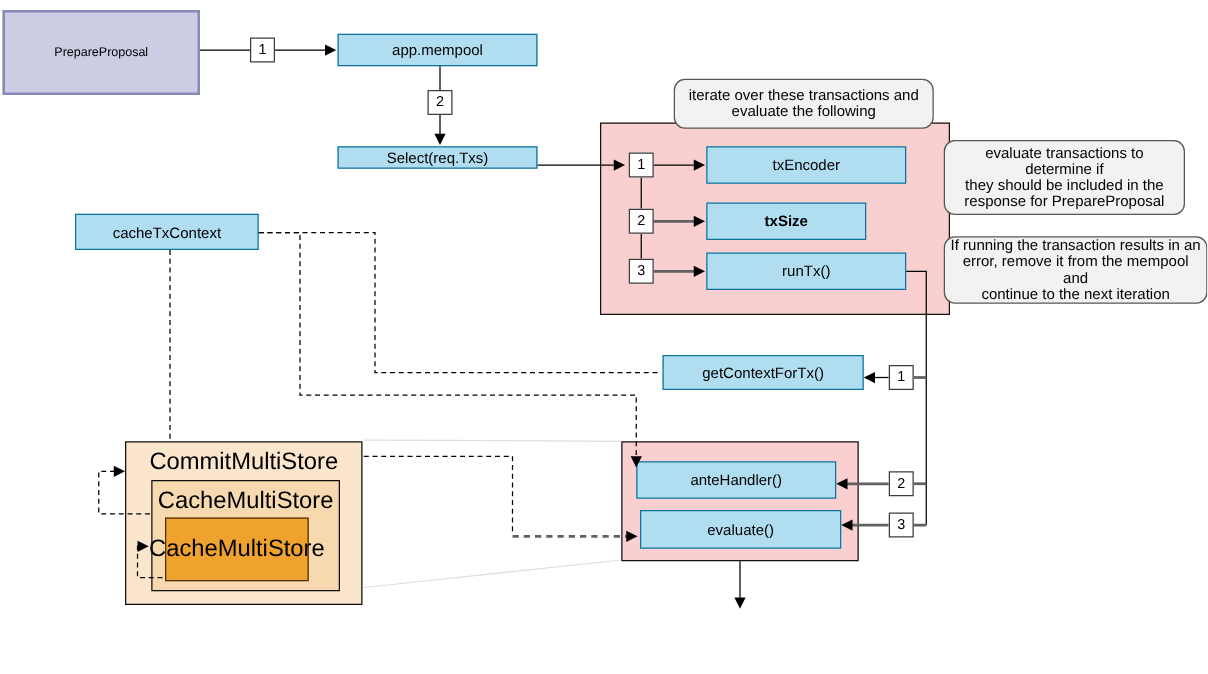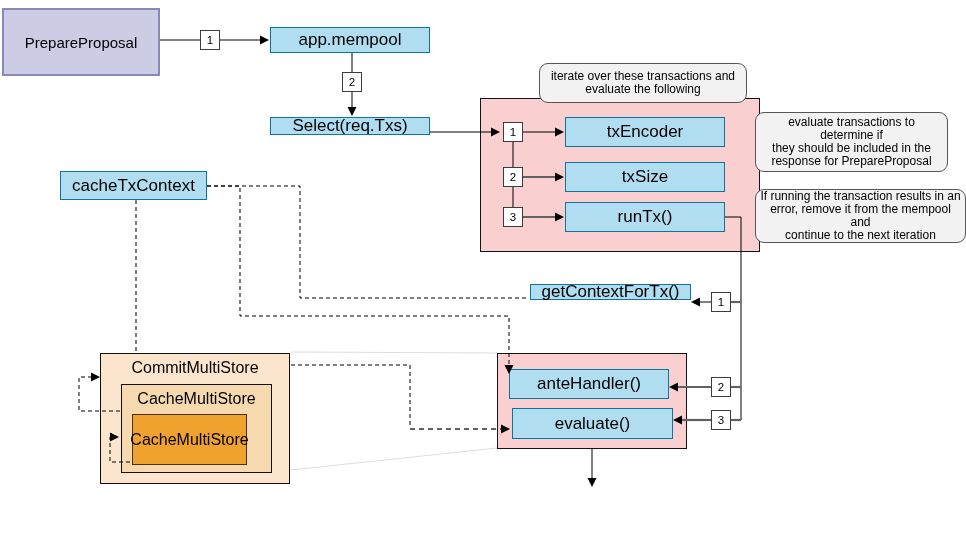--- a/index.html
+++ b/index.html
@@ -3,26 +3,26 @@
 <meta charset="utf-8">
 <style>
   html,body{margin:0;padding:0;background:#ffffff;}
   .canvas{
     position:relative;width:966px;height:539px;background:#ffffff;
     font-family:"Liberation Sans","DejaVu Sans",sans-serif;color:#000;
     overflow:hidden;
   }
   .node{
     position:absolute;display:flex;align-items:center;justify-content:center;
-    font-size:17px;box-sizing:border-box;z-index:10;text-align:center;
+    font-size:12px;box-sizing:border-box;z-index:10;text-align:center;
   }
   .blue{background:#b1ddf0;border:1px solid #10739e;}
-  .purple{background:#cccce4;border:2px solid #8989b8;font-size:15px;z-index:10;}
+  .purple{background:#cccce4;border:2px solid #8989b8;font-size:10px;z-index:10;}
   .pink{position:absolute;background:#f9cfcf;border:1px solid #141414;box-sizing:border-box;z-index:1;}
-  .store{position:absolute;box-sizing:border-box;z-index:2;text-align:center;font-size:16px;}
+  .store{position:absolute;box-sizing:border-box;z-index:2;text-align:center;font-size:19px;}
   .store .lbl{display:block;padding-top:5px;}
   .callout{
     position:absolute;background:#f2f2f2;border:1px solid #565656;border-radius:9px;
     display:flex;align-items:center;justify-content:center;text-align:center;
     font-size:12px;line-height:13px;white-space:pre-line;z-index:40;box-sizing:border-box;padding:2px 4px;
   }
   .badge{
     position:absolute;width:20px;height:20px;background:#ffffff;border:1px solid #3c3c3c;
     display:flex;align-items:center;justify-content:center;font-size:11.5px;z-index:40;box-sizing:border-box;
   }
@@ -43,24 +43,24 @@
       <div class="store" style="left:10px;top:29px;width:115px;height:51px;background:#efa22d;border:1px solid #4d3000;display:flex;align-items:center;justify-content:center;">
         <span>CacheMultiStore</span>
       </div>
     </div>
   </div>
 
   <div class="node purple" style="left:2px;top:8px;width:158px;height:68px;">PrepareProposal</div>
   <div class="node blue" style="left:270px;top:27px;width:160px;height:26px;">app.mempool</div>
   <div class="node blue" style="left:270px;top:117px;width:160px;height:18px;">Select(req.Txs)</div>
   <div class="node blue" style="left:565px;top:117px;width:160px;height:30px;">txEncoder</div>
-  <div class="node blue" style="left:565px;top:162px;width:160px;height:30px;">txSize</div>
+  <div class="node blue" style="left:565px;top:162px;width:128px;height:30px;font-weight:bold;">txSize</div>
   <div class="node blue" style="left:565px;top:202px;width:160px;height:30px;">runTx()</div>
   <div class="node blue" style="left:60px;top:171px;width:147px;height:29px;">cacheTxContext</div>
-  <div class="node blue" style="left:530px;top:284px;width:161px;height:16px;">getContextForTx()</div>
+  <div class="node blue" style="left:530px;top:284px;width:161px;height:28px;">getContextForTx()</div>
   <div class="node blue" style="left:509px;top:369px;width:160px;height:30px;">anteHandler()</div>
   <div class="node blue" style="left:512px;top:408px;width:161px;height:31px;">evaluate()</div>
 
   <svg class="wires" width="966" height="539" viewBox="0 0 966 539">
 
     <g stroke="#dedede" stroke-width="1">
       <line x1="291" y1="352" x2="497" y2="353"></line>
       <line x1="291" y1="470" x2="497" y2="448"></line>
     </g>
 

